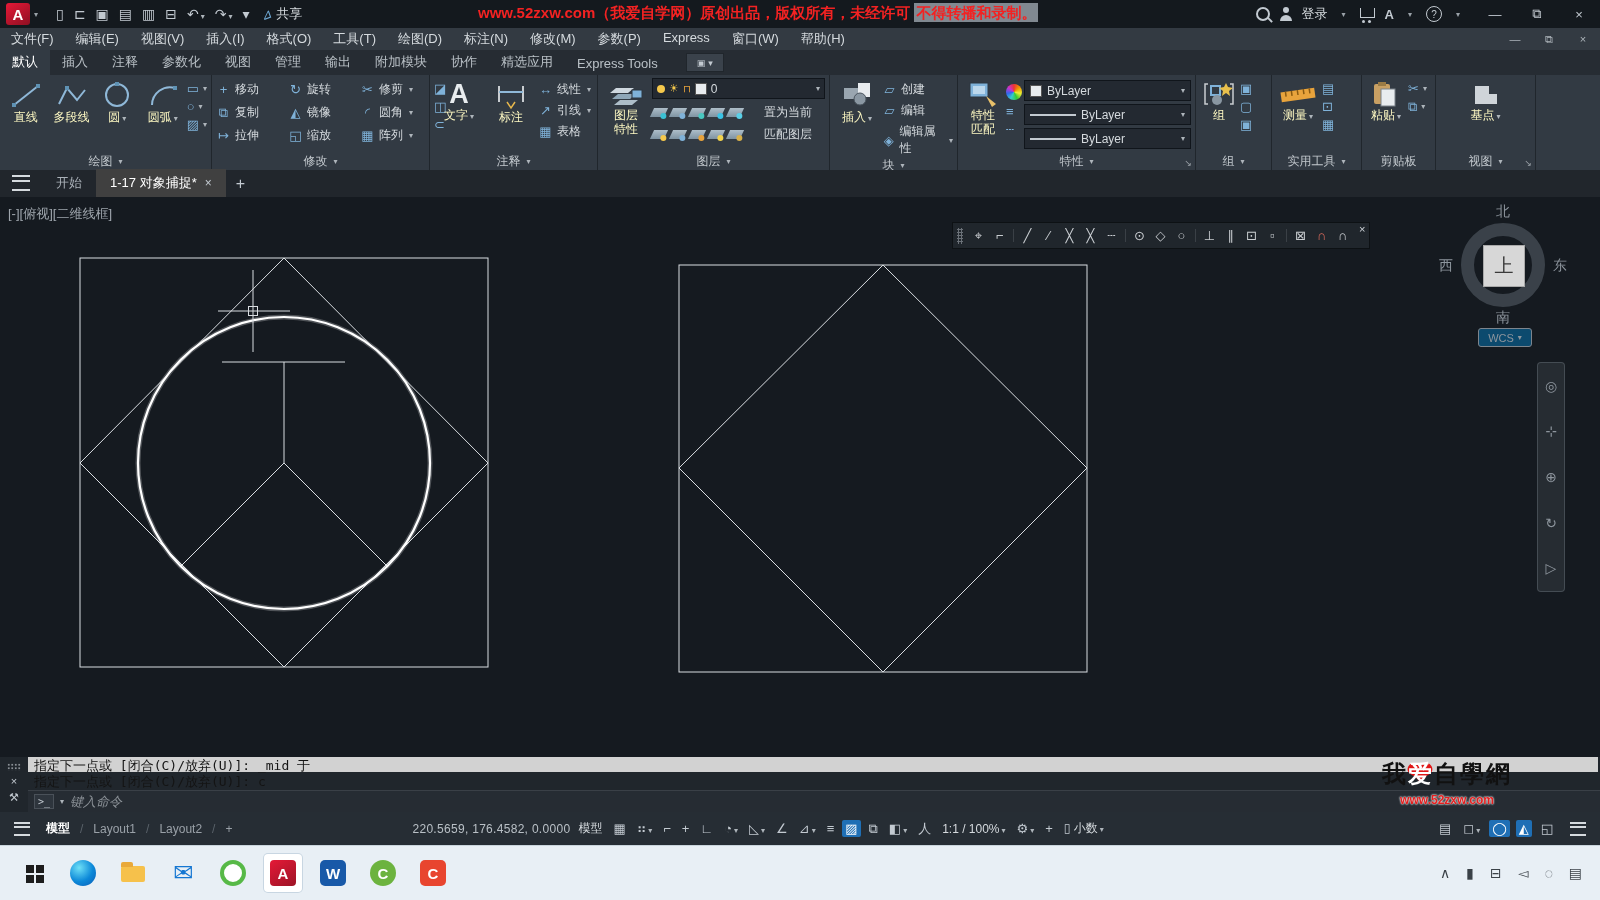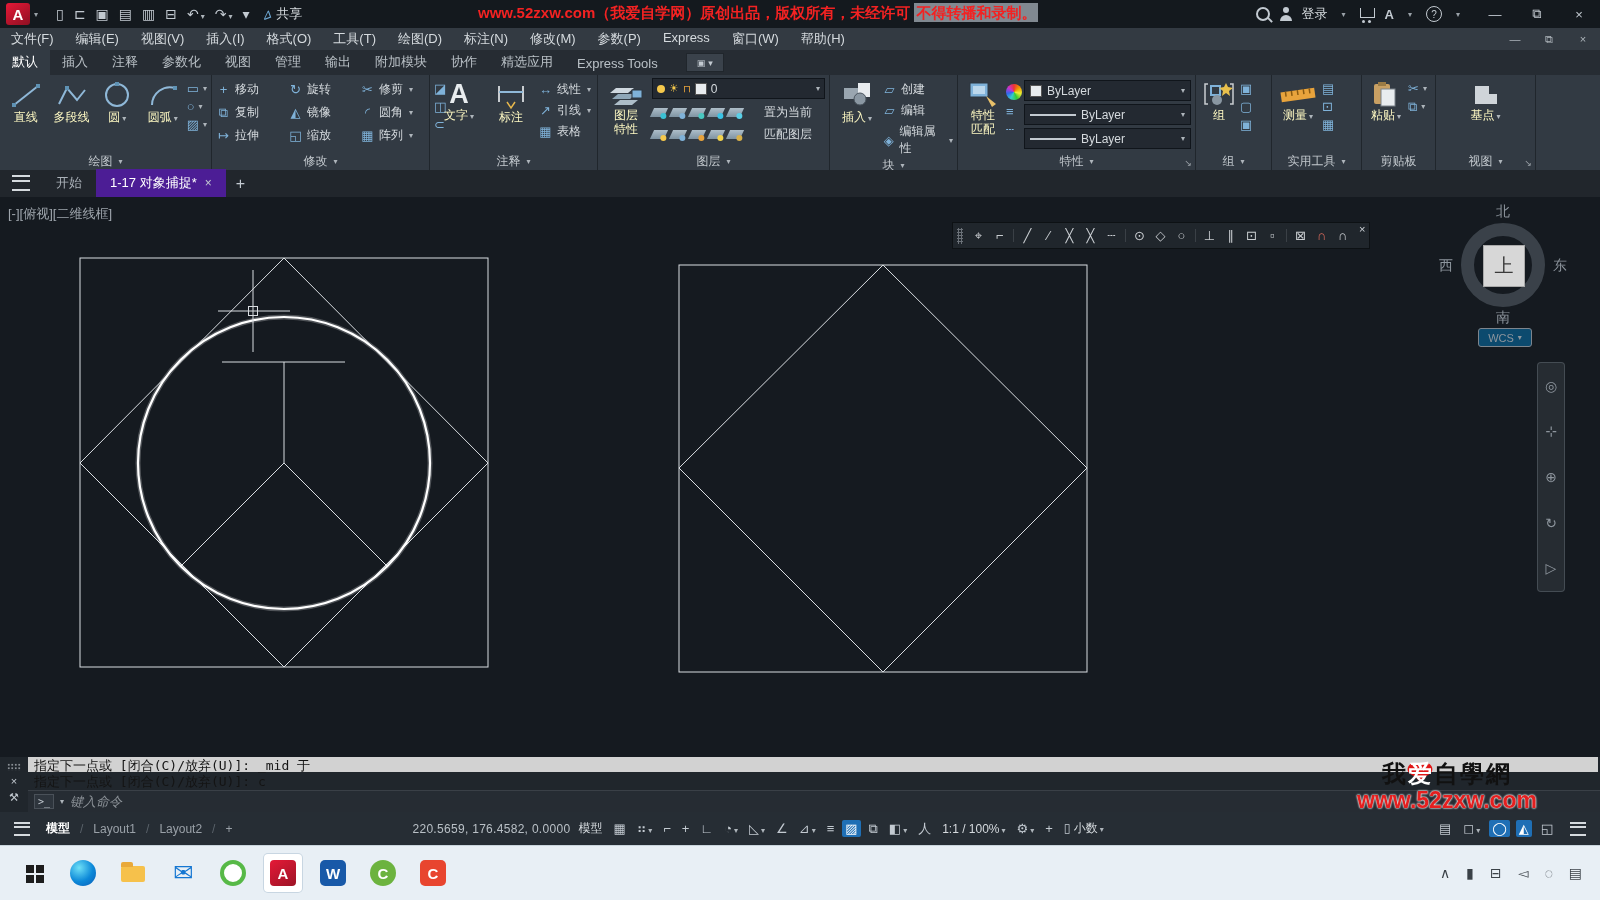--- a/index.html
+++ b/index.html
@@ -76,21 +76,21 @@
   .selcol{display:flex;flex-direction:column;gap:3px;flex:1;padding-top:2px;}
   .psel{height:19px;background:#232931;border:1px solid #10151b;display:flex;align-items:center;gap:5px;padding:0 5px;font-size:12px;color:#d5dade;}
   .psel .dd{margin-left:auto;font-size:8px;color:#aeb5bb;}
   .lnsw{width:46px;height:2px;background:#c3cad1;}
   .cwheel{width:16px;height:16px;border-radius:50%;background:conic-gradient(#e33,#e90,#ee3,#3c3,#3cc,#36e,#c3c,#e33);}
   
   .filetabs{top:170px;height:27px;background:#21262c;display:flex;align-items:flex-end;}
   .burger{width:18px;height:12px;margin:0 12px 6px 12px;border-top:2px solid #d5dade;border-bottom:2px solid #d5dade;position:relative;}
   .burger::after{content:"";position:absolute;left:0;right:0;top:3px;height:2px;background:#d5dade;}
   .ftab{padding:5px 14px;color:#aab1b8;display:flex;align-items:center;gap:8px;}
-  .ftab.active{background:#4c1d95;color:#fff;}
+  .ftab.active{background:#404040;color:#fff;}
   .ftab .x{color:#c3cad1;font-size:12px;}
   .fplus{color:#c3cad1;font-size:16px;margin:0 10px 4px 10px;}
   
   .canvas{top:197px;height:560px;background:#151a20;}
   .vplabel{position:absolute;left:8px;top:8px;color:#9fa6ad;font-size:13px;}
   .snapbar{position:absolute;left:952px;top:25px;height:25px;background:#20262c;border:1px solid #0d1114;
     display:flex;align-items:center;padding:0 4px;}
   .snapgrip{width:6px;height:16px;margin-right:5px;background-image:radial-gradient(#6b7178 1px,transparent 1.2px);background-size:3px 3px;}
   .snapic{width:21px;text-align:center;color:#c9cdd1;font-size:13px;line-height:1;}
   .snapic.sep{border-left:1px solid #3a4046;margin-left:3px;padding-left:3px;}
@@ -112,21 +112,21 @@
   .cmdhist{position:absolute;left:28px;top:0;width:1570px;height:15px;background:#d2d2d2;color:#141414;
     font-family:"DejaVu Sans Mono",monospace;font-size:13px;line-height:16px;padding:1px 6px;box-sizing:border-box;}
   .cmdinput{position:absolute;left:28px;top:33px;width:1572px;height:22px;background:#262c33;border-top:1px solid #3a4047;
     display:flex;align-items:center;gap:6px;padding-left:6px;box-sizing:border-box;}
   .cmdchip{font-family:"DejaVu Sans Mono",monospace;font-size:10px;color:#c3cad1;border:1px solid #4a5159;background:#2e353d;padding:1px 3px;}
   .cmdph{font-style:italic;color:#8b9197;font-size:13px;}
   .badge{position:absolute;right:58px;top:2px;width:190px;text-align:center;}
   .badge .b1{font-size:24px;font-weight:bold;color:#111;letter-spacing:2px;line-height:30px;}
   .badge .heart{display:inline-block;position:relative;color:#fff;z-index:1;}
   .badge .heart::before{content:"❤";position:absolute;left:50%;top:48%;transform:translate(-50%,-50%);color:#e01818;font-size:34px;z-index:-1;}
-  .badge .b2{font-size:23px;font-weight:bold;color:#e41f1f;line-height:22px;text-shadow:0 0 2px #fff,0 0 2px #fff;}
+  .badge .b2{font-size:12px;font-weight:bold;color:#e41f1f;line-height:22px;text-shadow:0 0 2px #fff,0 0 2px #fff;}
   
   .status{top:812px;height:33px;background:#262d34;display:flex;align-items:center;gap:8px;padding:0 8px;font-size:12px;}
   .sburger{width:16px;height:10px;border-top:2px solid #d5dade;border-bottom:2px solid #d5dade;position:relative;margin:0 6px;}
   .sburger::after{content:"";position:absolute;left:0;right:0;top:2.5px;height:2px;background:#d5dade;}
   .ltab{color:#9aa1a8;padding:0 2px;}
   .ltab.active{color:#fff;font-weight:bold;}
   .lsep{color:#5a626a;}
   .coordtxt{color:#b9c0c6;margin-left:170px;letter-spacing:.3px;}
   .sicon{color:#c3cad1;font-size:13px;padding:2px 3px;line-height:1;}
   .sicon.on{background:#1f6fb5;color:#fff;border-radius:2px;}

